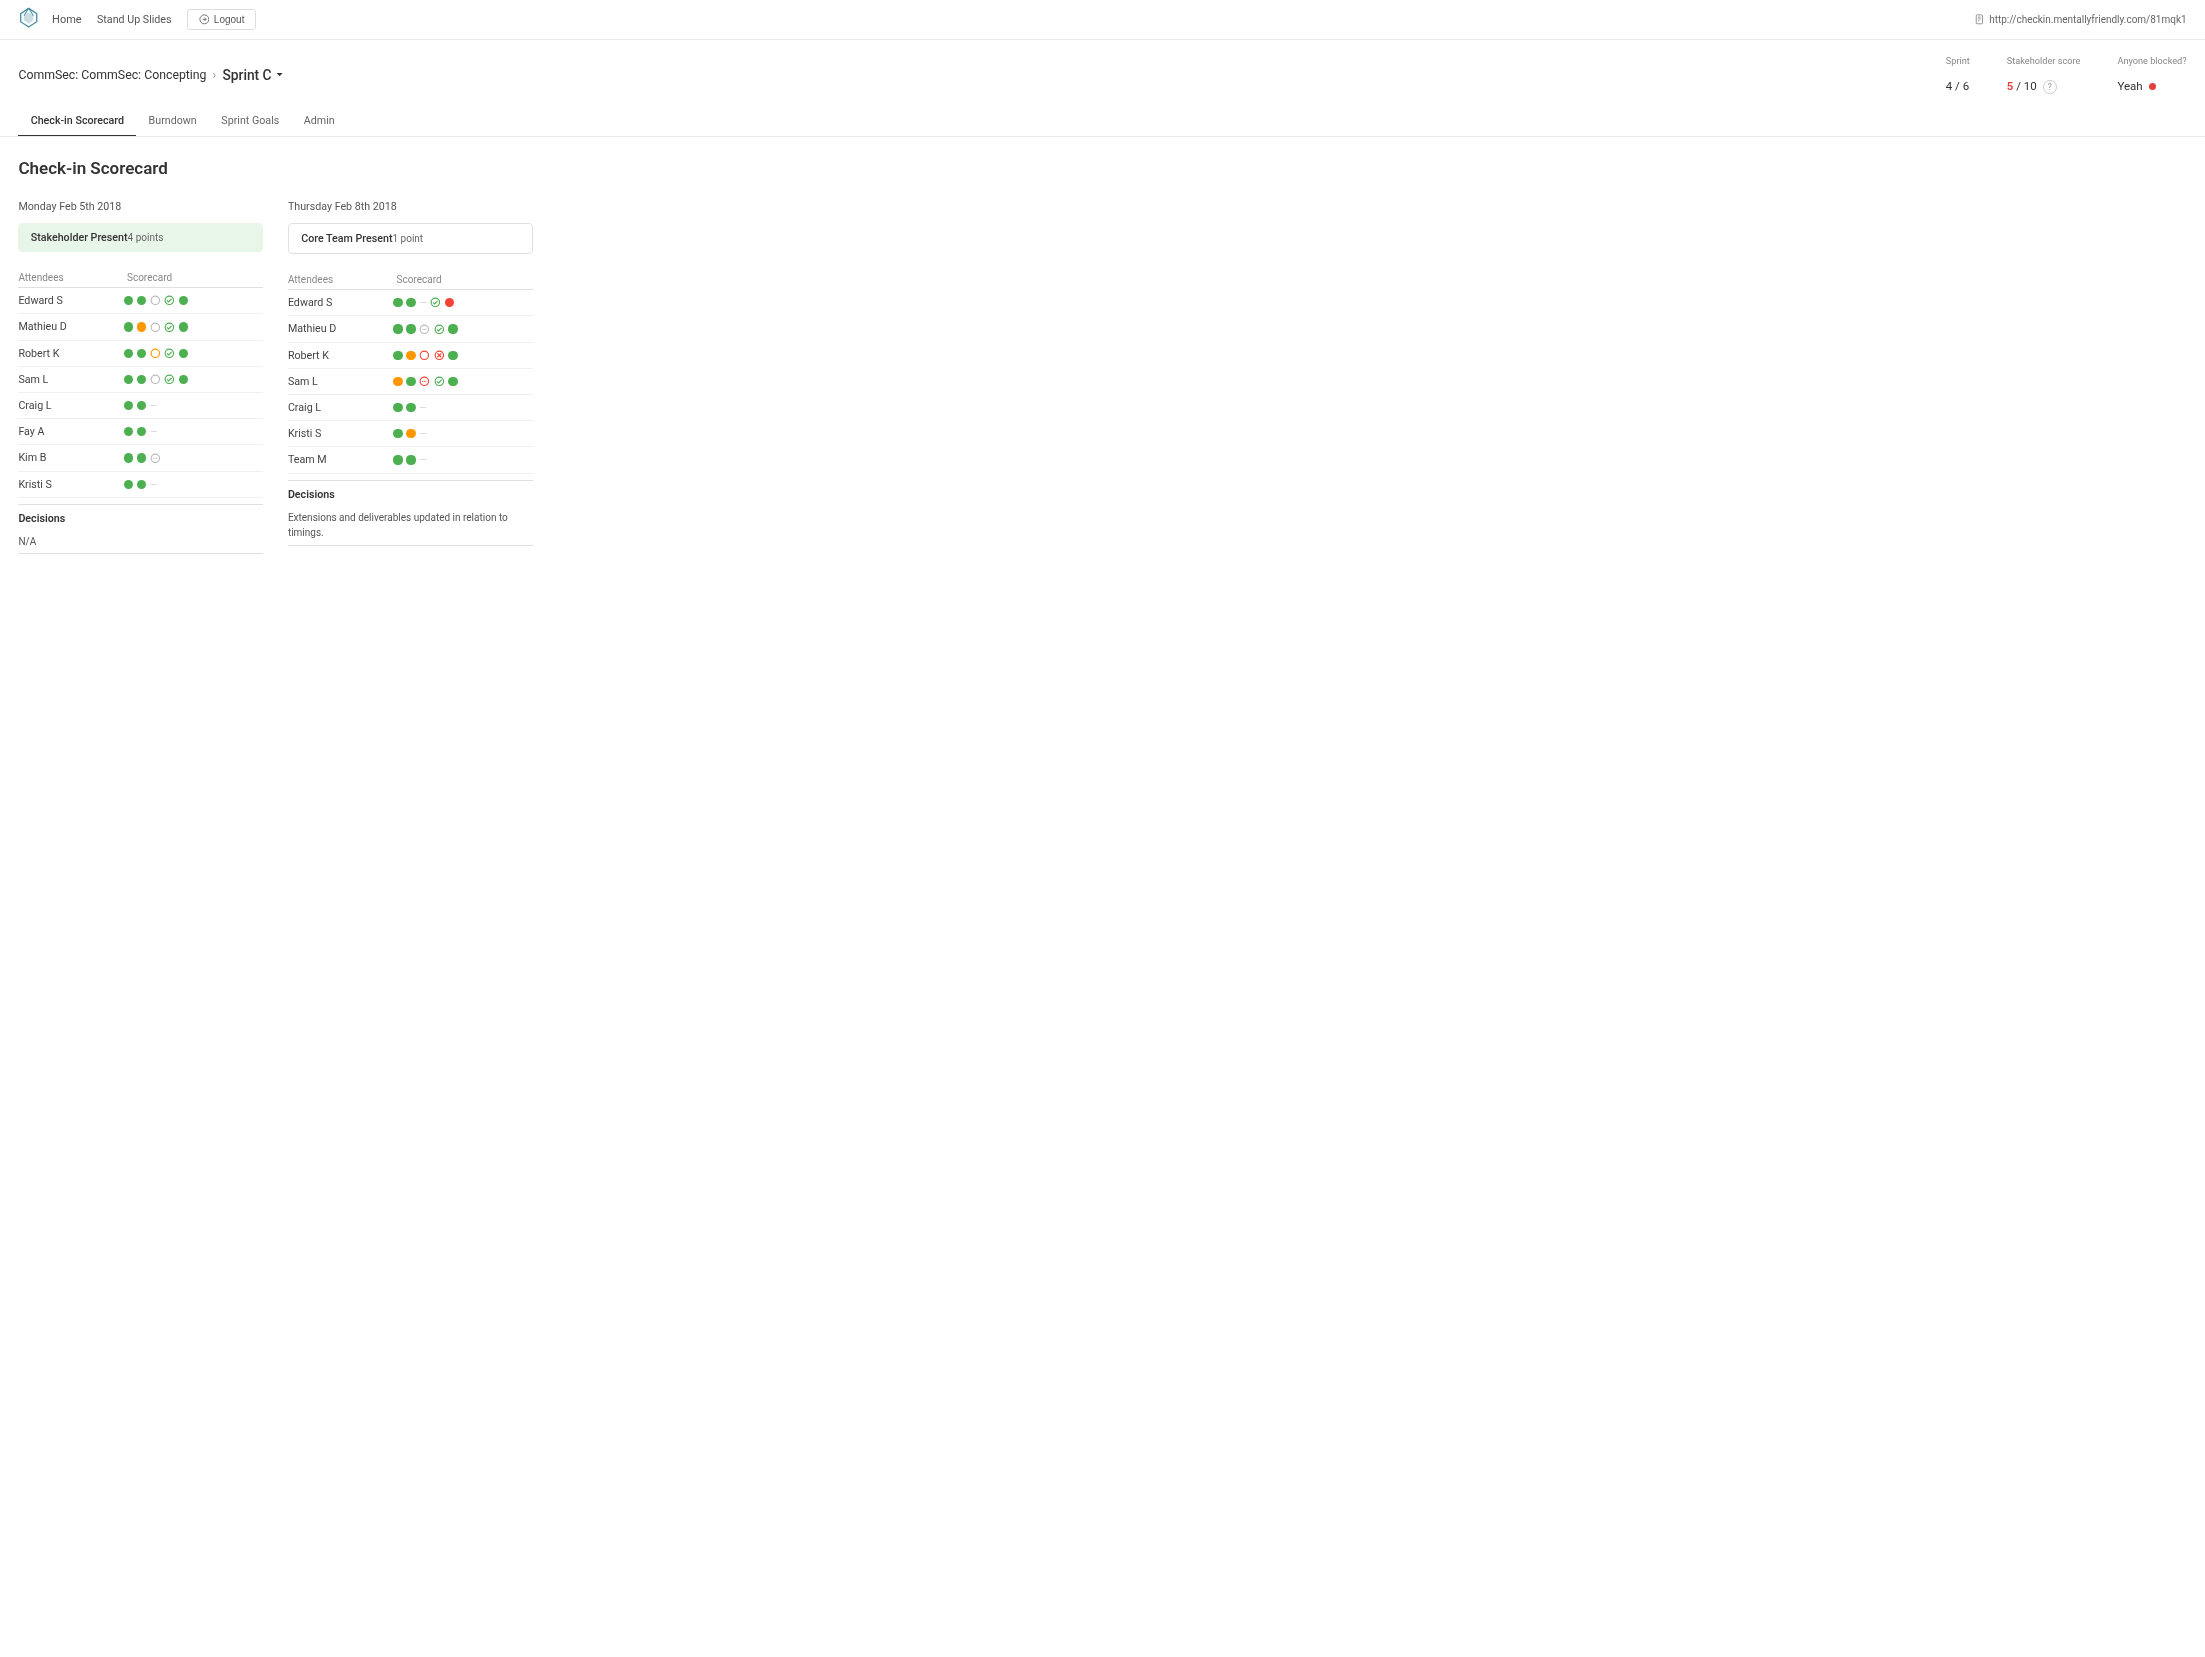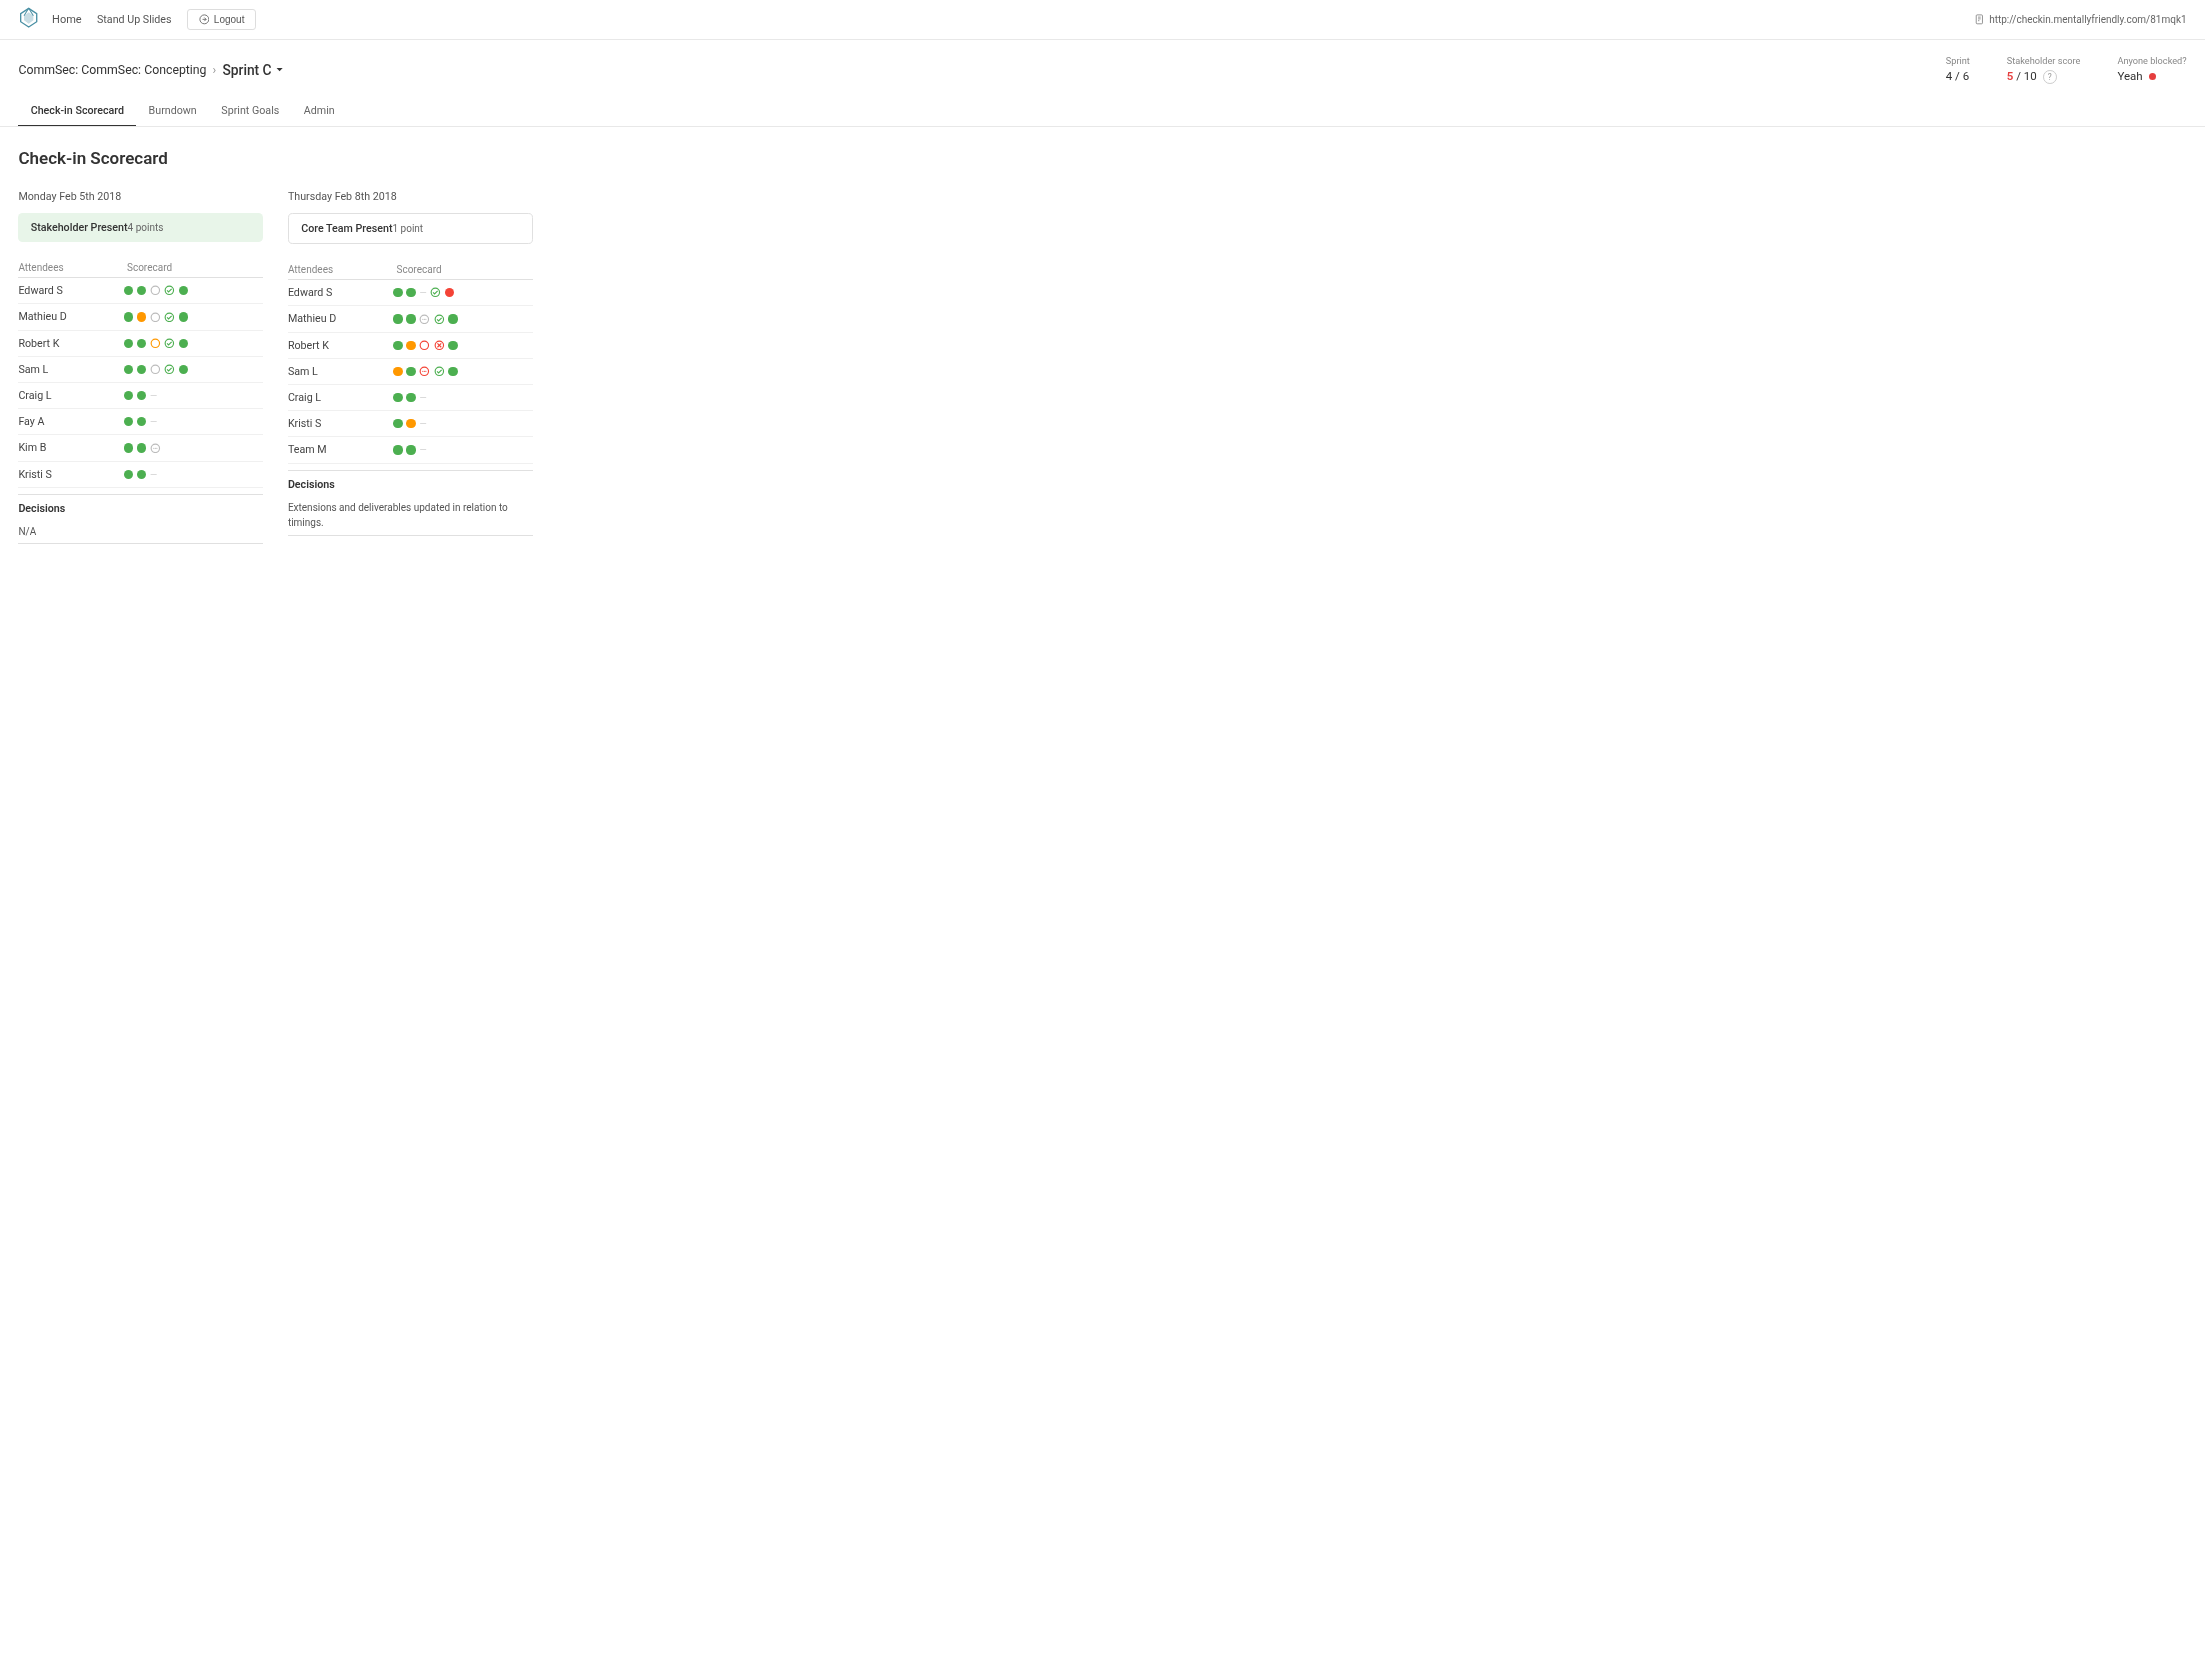--- a/index.html
+++ b/index.html
@@ -14,21 +14,21 @@
     .nav-logout { border: 0.8px solid #ddd; border-radius: 3.1px; padding: 3.8px 10.7px; font-size: 10px; color: #555; cursor: pointer; display: flex; align-items: center; gap: 4.6px; background: #fff; }
     .nav-url { margin-left: auto; font-size: 10px; color: #666; display: flex; align-items: center; gap: 4.6px; }
 
     
     .header { padding: 15.3px 18.4px 0; display: flex; align-items: center; justify-content: space-between; }
     .breadcrumb { display: flex; align-items: center; gap: 6.1px; font-size: 12.3px; }
     .breadcrumb-org { color: #333; font-size: 12.3px; }
     .breadcrumb-arrow { color: #999; }
     .breadcrumb-sprint { color: #333; font-weight: 500; font-size: 13.8px; display: flex; align-items: center; gap: 3.1px; cursor: pointer; }
     .meta-row { display: flex; gap: 37px; align-items: flex-start; }
-    .meta-item { display: flex; flex-direction: column; gap: 3px; }
+    .meta-item { display: flex; flex-direction: column; gap: 13px; }
     .meta-label { font-size: 9.2px; color: #888; }
     .meta-value { font-size: 11.5px; color: #333; font-weight: 400; }
     .meta-value .norm { font-weight: 400; color: #333; }
     .blocked-dot { display: inline-block; width: 7.7px; height: 7.7px; border-radius: 50%; background: #e53e3e; margin-left: 3.1px; }
     .help-icon { display: inline-flex; align-items: center; justify-content: center; width: 13.8px; height: 13.8px; border-radius: 50%; border: 0.8px solid #ccc; color: #999; font-size: 8.4px; margin-left: 3.1px; cursor: pointer; }
 
     
     .tabs { display: flex; gap: 0; padding: 0 18.4px; border-bottom: 0.8px solid #e8e8e8; margin-top: 12.3px; }
     .tab { padding: 7.7px 12.3px; font-size: 10.7px; color: #666; cursor: pointer; border-bottom: 1.5px solid transparent; }
     .tab.active { color: #333; font-weight: 500; border-bottom: 1.5px solid #333; }

